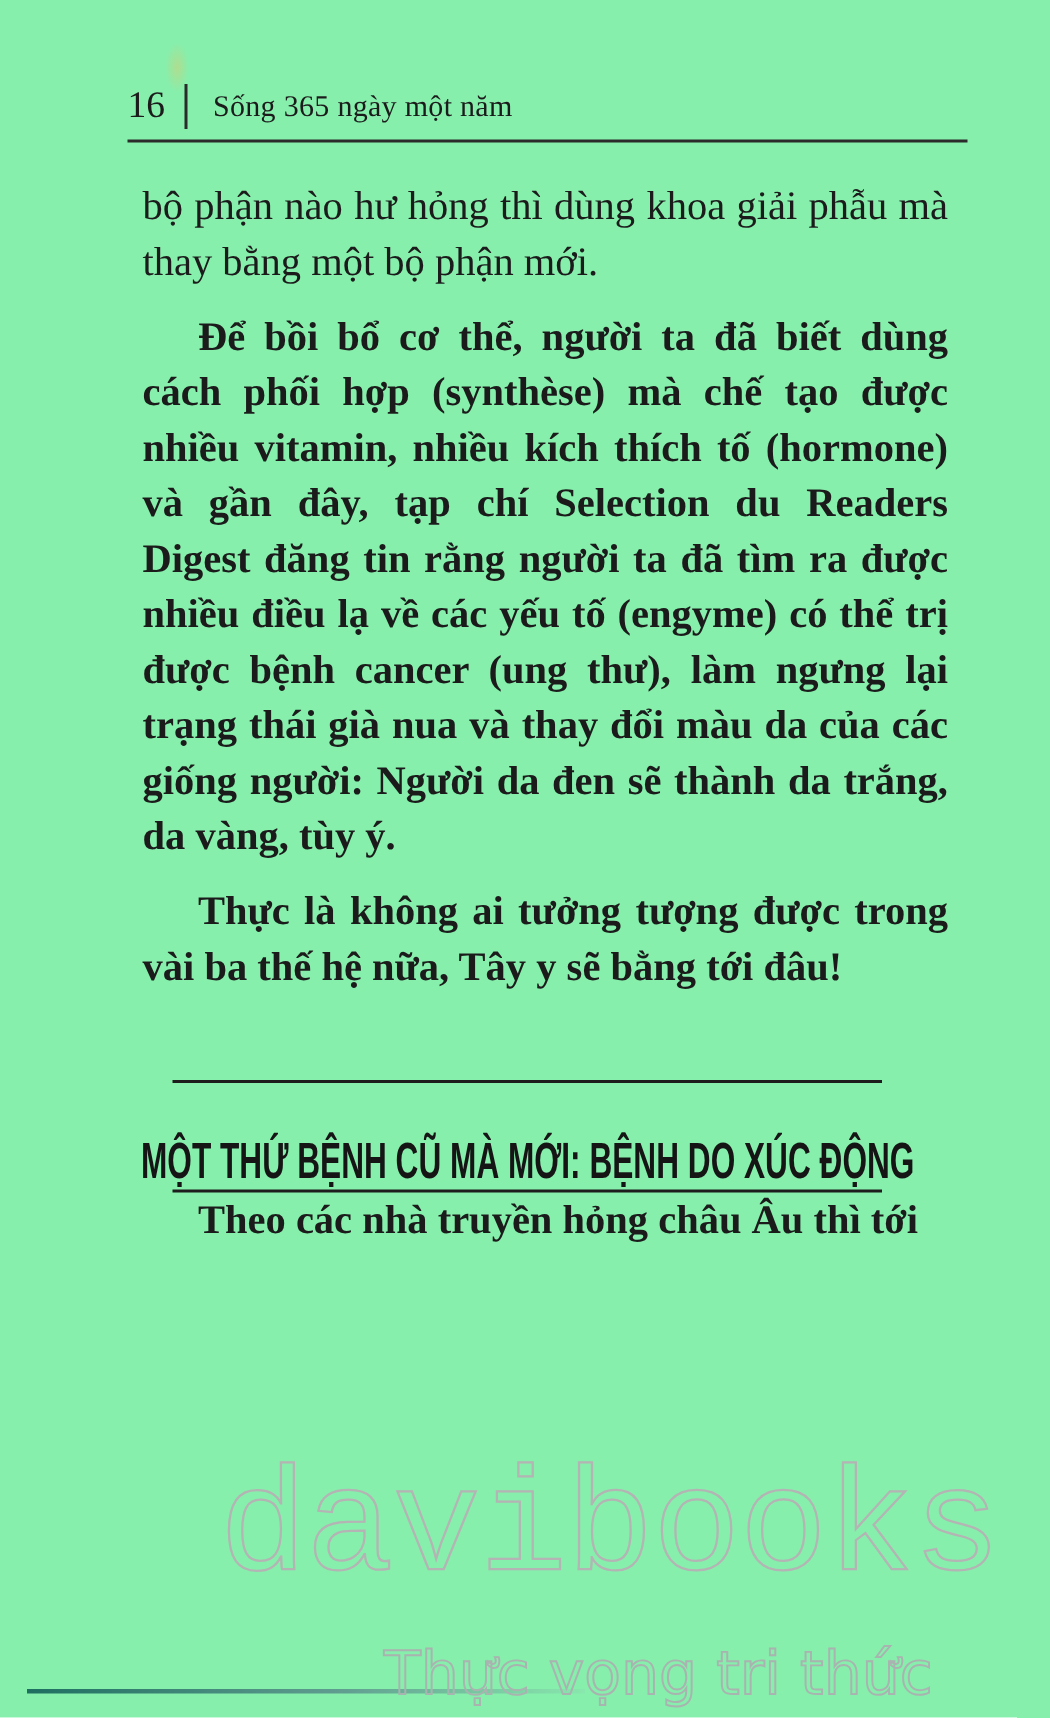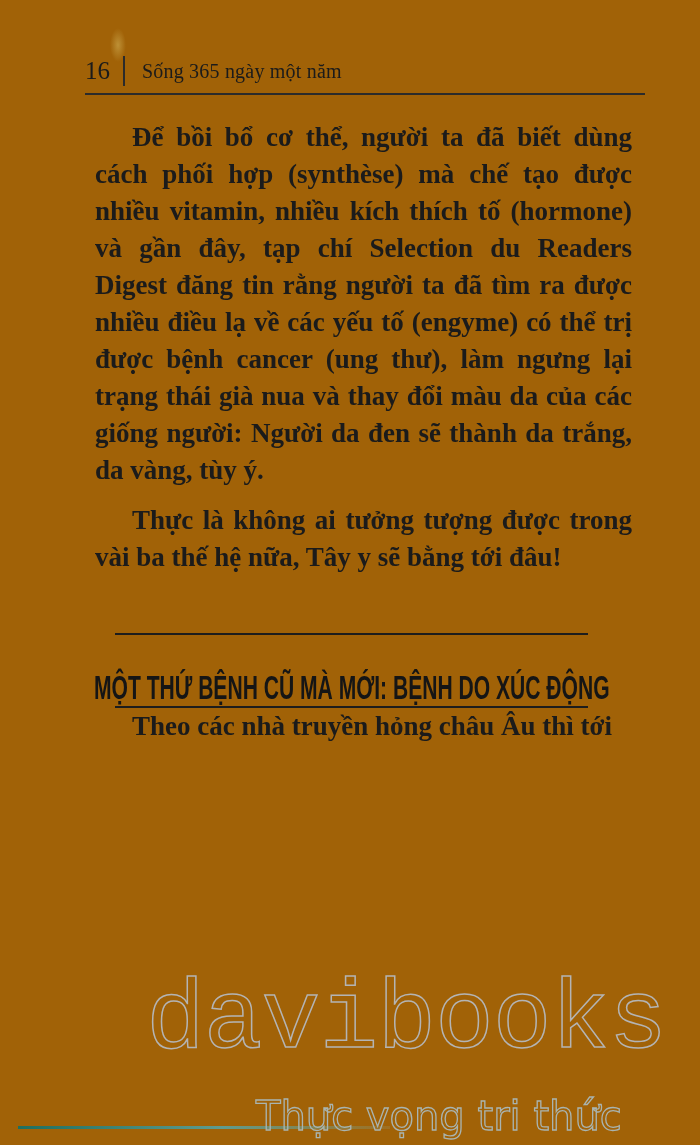--- a/index.html
+++ b/index.html
@@ -1,19 +1,19 @@
 <!DOCTYPE html>
 <html><head>
 <meta charset="utf-8">
 <style>
   html, body { margin:0; padding:0; background:#ffffff; }
   .page {
     position:relative;
     width:700px; height:1145px;
-    background:#a16207;
+    background:#86efac;
     overflow:hidden;
     font-family:"Liberation Serif", serif;
     color:#1b1b1b;
   }
 
   
   .smudge {
     position:absolute; left:110px; top:28px; width:16px; height:34px;
     background:radial-gradient(ellipse at center, rgba(224,200,110,0.45), rgba(224,200,110,0) 70%);
   }
@@ -91,20 +91,21 @@
 
   <div class="smudge"></div>
 
   <div class="header">
     <span class="page-num">16</span>
     <span class="vbar"></span>
     <span class="book-title">Sống 365 ngày một năm</span>
   </div>
 
   <div class="content">
+    <p>bộ phận nào hư hỏng thì dùng khoa giải phẫu mà thay bằng một bộ phận mới.</p>
     <p class="indent">Để bồi bổ cơ thể, người ta đã biết dùng cách phối hợp (synthèse) mà chế tạo được nhiều vitamin, nhiều kích thích tố (hormone) và gần đây, tạp chí Selection du Readers Digest đăng tin rằng người ta đã tìm ra được nhiều điều lạ về các yếu tố (engyme) có thể trị được bệnh cancer (ung thư), làm ngưng lại trạng thái già nua và thay đổi màu da của các giống người: Người da đen sẽ thành da trắng, da vàng, tùy ý.</p>
     <p class="indent">Thực là không ai tưởng tượng được trong vài ba thế hệ nữa, Tây y sẽ bằng tới đâu!</p>
 
     <div class="heading-block">
       <span class="heading-text">MỘT THỨ BỆNH CŨ MÀ MỚI: BỆNH DO XÚC ĐỘNG</span>
     </div>
 
     <p class="indent">Theo các nhà truyền hỏng châu Âu thì tới</p>
   </div>
 

